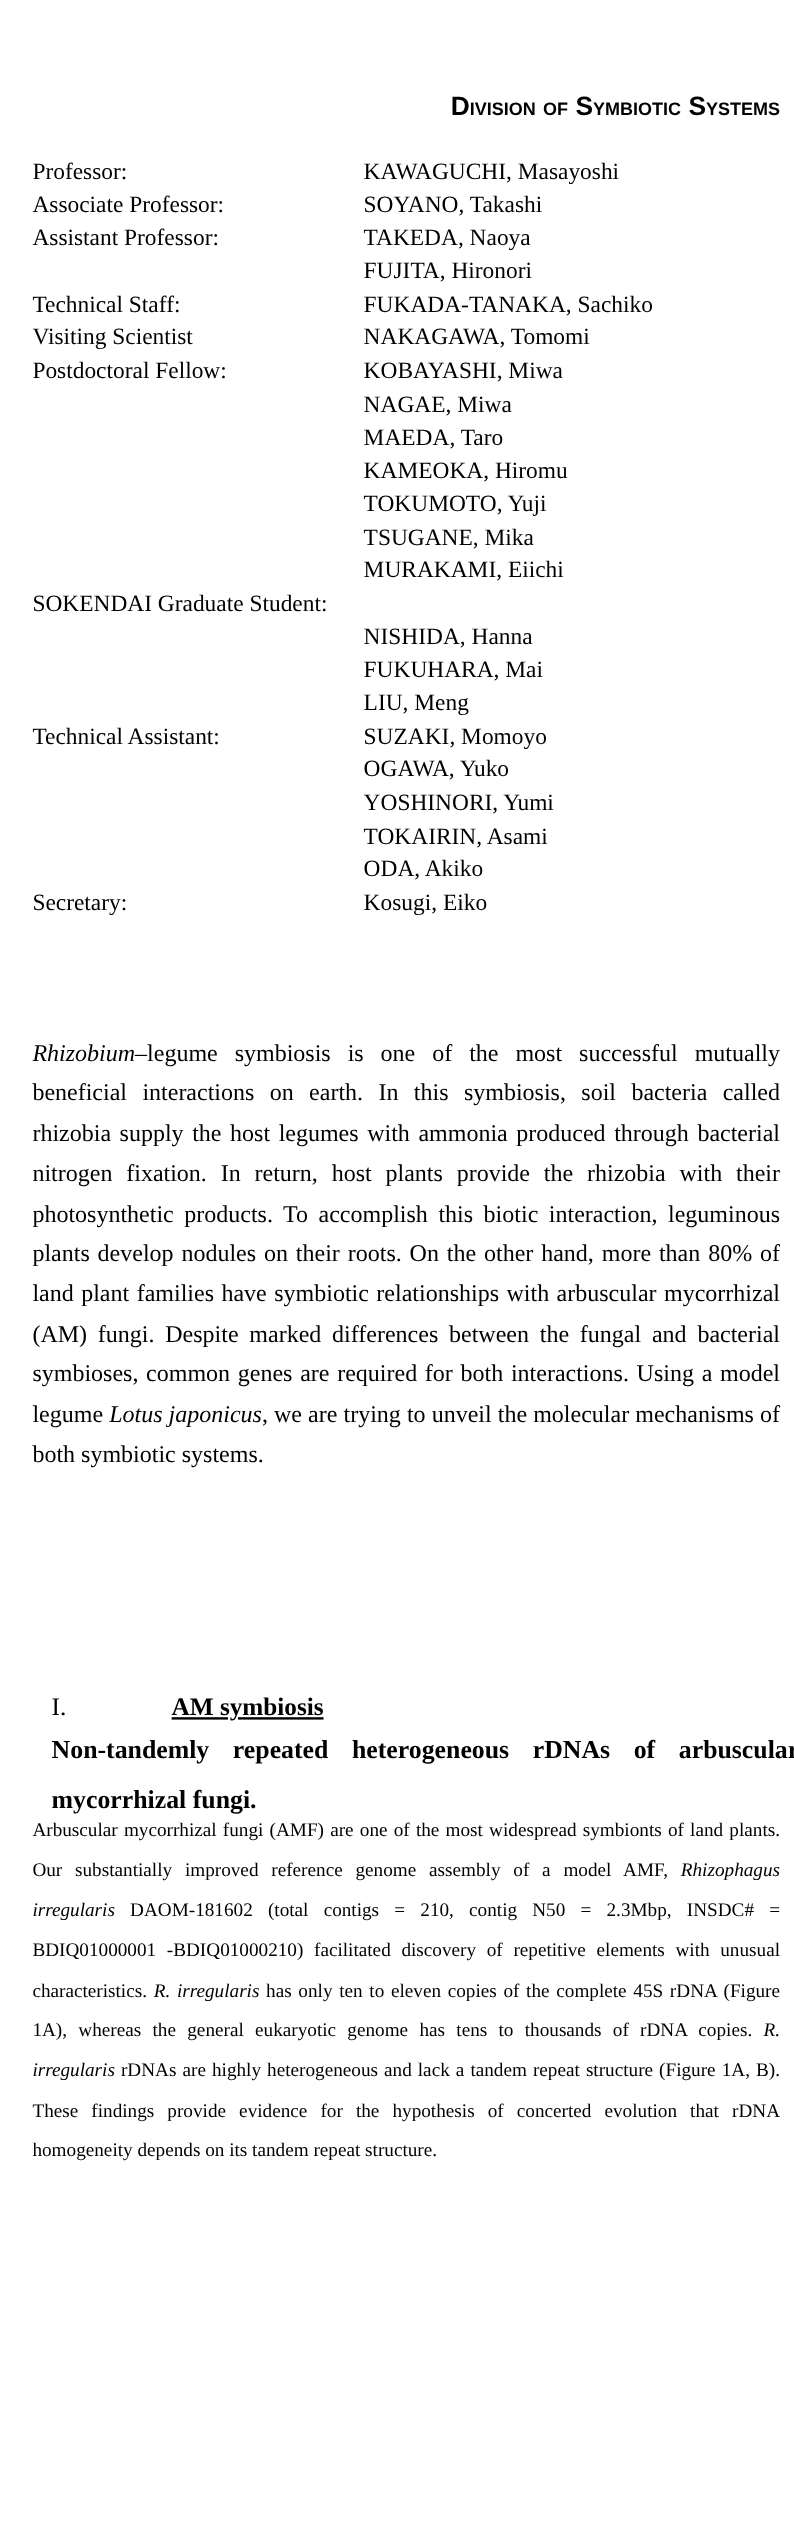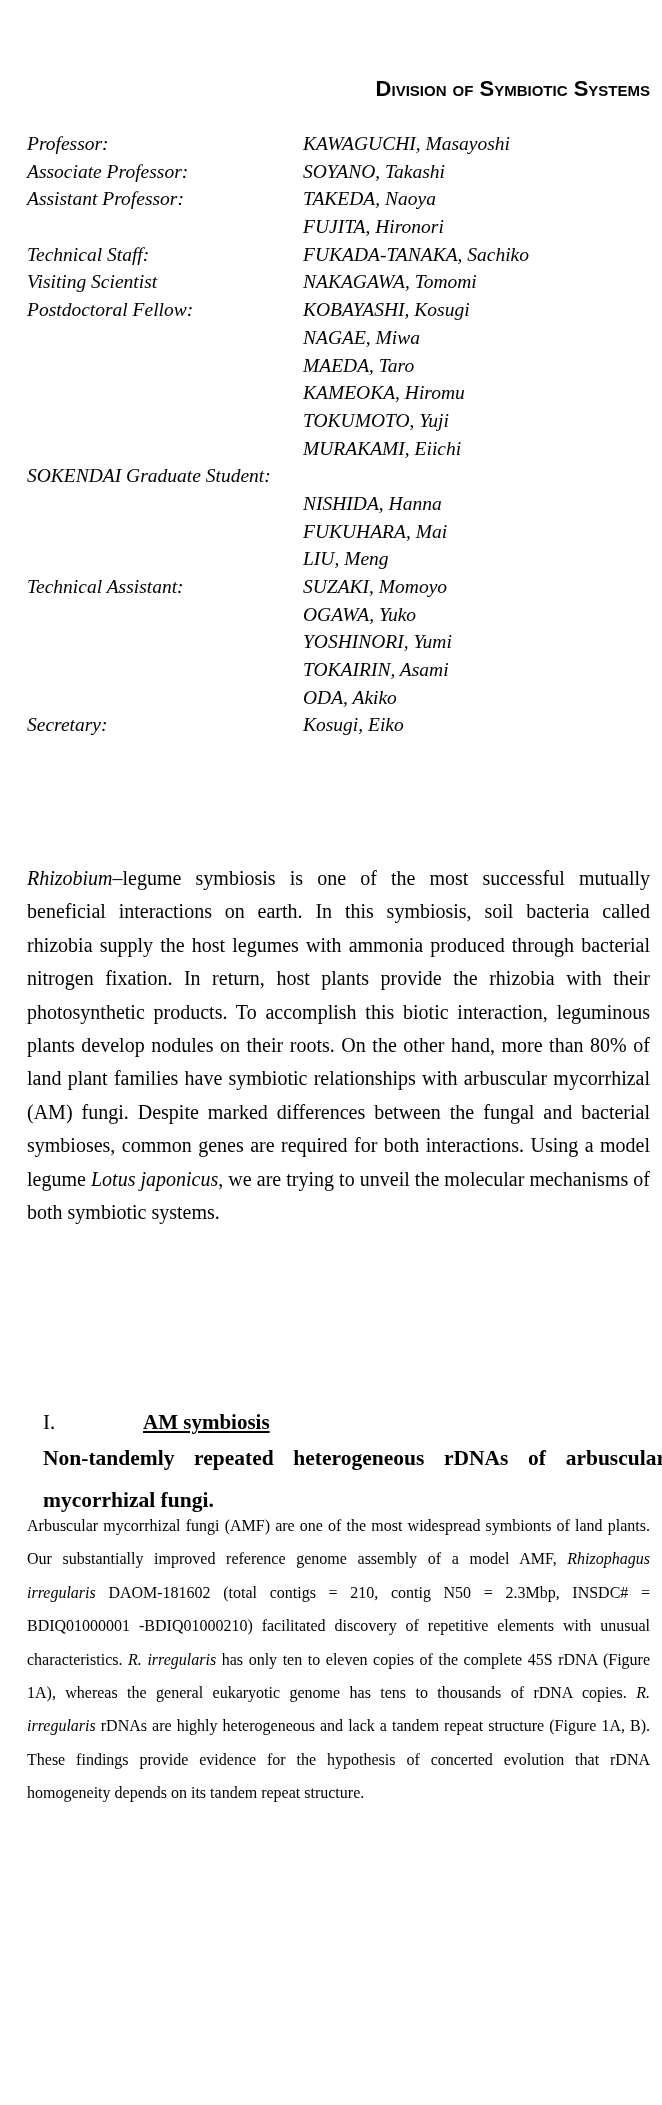--- a/index.html
+++ b/index.html
@@ -32,21 +32,20 @@
       font-size: 22px;
       font-variant: small-caps;
       letter-spacing: 0px;
       margin: 0;
     }
     .staff {
       position: absolute;
       left: 0;
       top: 130px;
       width: 623px;
-      font-style: italic;
       font-size: 19.5px;
       line-height: 27.7px;
     }
     .staff-row {
       display: flex;
       height: 27.7px;
       white-space: nowrap;
     }
     .staff-role {
       width: 276px;
@@ -134,37 +133,41 @@
     <div class="staff-row">
         <span class="staff-role">Technical Staff:</span>
         <span class="staff-name">FUKADA-TANAKA, Sachiko</span>
       </div>
     <div class="staff-row">
         <span class="staff-role">Visiting Scientist</span>
         <span class="staff-name">NAKAGAWA, Tomomi</span>
       </div>
     <div class="staff-row">
         <span class="staff-role">Postdoctoral Fellow:</span>
-        <span class="staff-name">KOBAYASHI, Kosugi</span>
+        <span class="staff-name">KOBAYASHI, Miwa</span>
       </div>
     <div class="staff-row">
         <span class="staff-role"></span>
         <span class="staff-name">NAGAE, Miwa</span>
       </div>
     <div class="staff-row">
         <span class="staff-role"></span>
         <span class="staff-name">MAEDA, Taro</span>
       </div>
     <div class="staff-row">
         <span class="staff-role"></span>
         <span class="staff-name">KAMEOKA, Hiromu</span>
       </div>
     <div class="staff-row">
         <span class="staff-role"></span>
         <span class="staff-name">TOKUMOTO, Yuji</span>
+      </div>
+    <div class="staff-row">
+        <span class="staff-role"></span>
+        <span class="staff-name">TSUGANE, Mika</span>
       </div>
     <div class="staff-row">
         <span class="staff-role"></span>
         <span class="staff-name">MURAKAMI, Eiichi</span>
       </div>
     <div class="staff-row">
         <span class="staff-role" style="width:auto">SOKENDAI Graduate Student:</span>
         <span class="staff-name"></span>
       </div>
     <div class="staff-row">

